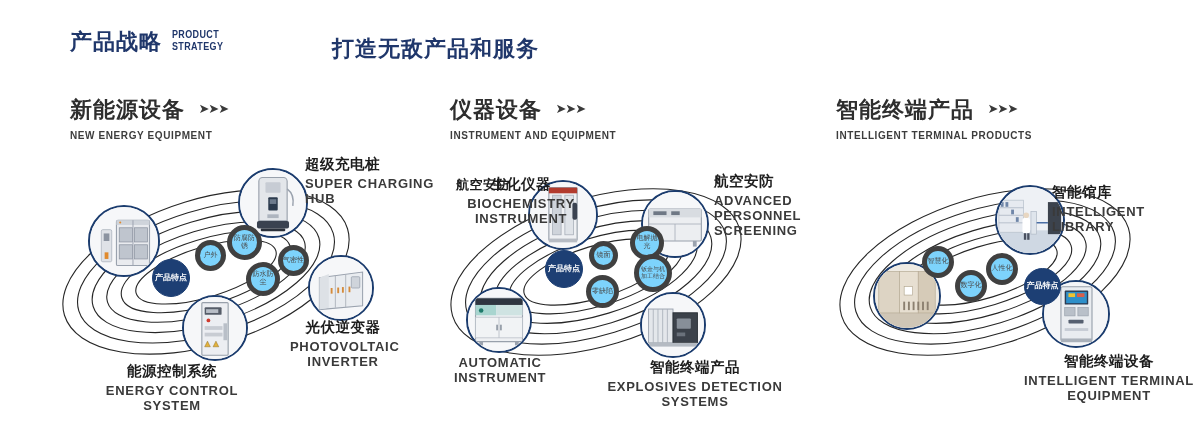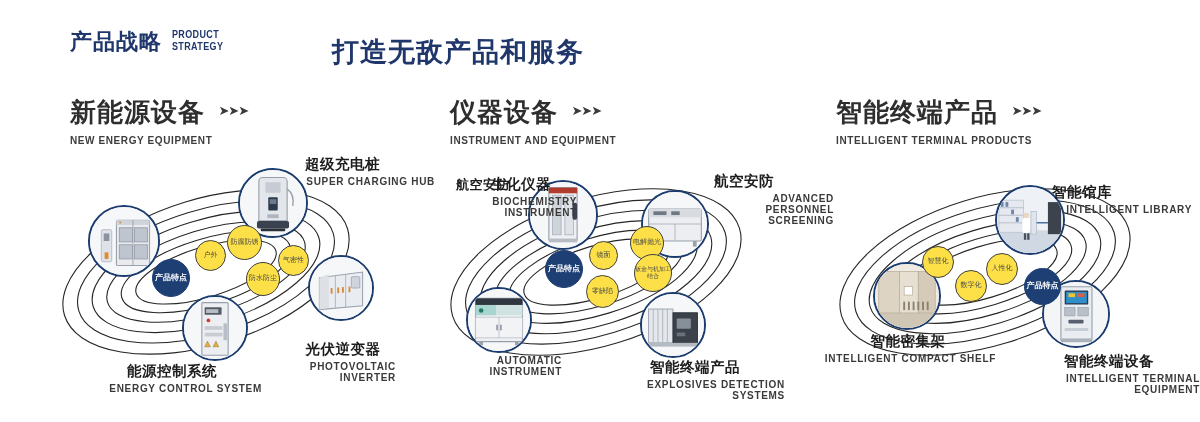--- a/index.html
+++ b/index.html
@@ -20,28 +20,28 @@
   }
   .hdr-en{
     margin-left:10px;margin-bottom:1px;
     font-size:11.5px;font-weight:bold;color:#20376b;
     line-height:1.05;letter-spacing:.5px;
     transform:scaleX(.78);transform-origin:left bottom;
     font-family:"Liberation Sans",sans-serif;
   }
   .hdr-sub{
     position:absolute;left:332px;top:34px;
-    font-size:27px;font-weight:bold;color:#20376b;letter-spacing:1px;
+    font-size:22px;font-weight:bold;color:#20376b;letter-spacing:1px;
     font-family:"DejaVu Sans",sans-serif;
   }
 
   
   .sec{position:absolute;}
   .sec .sec-cn{
-    font-size:26px;font-weight:bold;color:#2e2e2e;letter-spacing:1px;
+    font-size:22px;font-weight:bold;color:#2e2e2e;letter-spacing:1px;
     font-family:"DejaVu Sans",sans-serif;display:inline-block;vertical-align:middle;
   }
   .sec .arrows{
     display:inline-block;vertical-align:middle;margin-left:9px;
     color:#3a3a3a;font-size:13px;letter-spacing:-1px;font-weight:bold;
     position:relative;top:-2px;
   }
   .sec .sec-en{
     margin-top:5px;font-size:10px;font-weight:bold;color:#3d3d3d;
     letter-spacing:.6px;font-family:"Liberation Sans",sans-serif;
@@ -55,28 +55,28 @@
         border:2.5px solid #1b3c6e;background:#f4f5f7;
         box-sizing:border-box;}
   .node .ph{width:100%;height:100%;display:block;}
 
   
   .bub{
     position:absolute;border-radius:50%;box-sizing:border-box;
     display:flex;align-items:center;justify-content:center;text-align:center;
     font-family:"DejaVu Sans",sans-serif;line-height:1.12;
   }
-  .bub.plain{background:#fde047;border:1px solid #404040;color:#4a4a4a;font-size:7px;}
+  .bub.plain{background:#7dd3fc;border:5px solid #404040;color:#4a4a4a;font-size:7px;}
   .bub.main{background:#1d3f74;border:1px solid #1d3f74;color:#ffffff;font-size:8px;font-weight:bold;}
 
   
   .cap{position:absolute;font-family:"DejaVu Sans",sans-serif;}
   .cap .cn{font-size:14.5px;font-weight:bold;color:#1d1d1d;letter-spacing:.5px;white-space:nowrap;}
-  .cap .en{font-size:10px;font-weight:bold;color:#3a3a3a;letter-spacing:.7px;margin-top:2px;
-           font-family:"Liberation Sans",sans-serif;text-align:right;}
+  .cap .en{font-size:13px;font-weight:bold;color:#3a3a3a;letter-spacing:.7px;margin-top:2px;
+           font-family:"Liberation Sans",sans-serif;}
   .cap.r{text-align:right;}
   .cap.c{text-align:center;}
   .cap.l{text-align:left;}
   .cap.sm .cn{font-size:13px;}
 </style>
 </head>
 <body>
 
 <div id="page">
 
@@ -190,21 +190,21 @@
       <line x1="38" y1="18.2" x2="38" y2="53.2" stroke="#a8aeb8" stroke-width=".9"></line>
       <rect x="44" y="21" width="9" height="12" rx="1" fill="#cfd4db" stroke="#9aa2ae" stroke-width=".8"></rect>
       <g fill="#d58b3a">
         <rect x="22" y="33" width="2" height="6"></rect>
           <rect x="29" y="32.5" width="2" height="6"></rect>
         <rect x="34" y="32" width="2" height="6"></rect>
           <rect x="41" y="31.5" width="2" height="6"></rect>
       </g>
     </svg>
   </div>
-  <div class="cap c" style="left:290px;top:340px;width:106px;">
+  <div class="cap c" style="left:290px;top:318px;width:106px;">
     <div class="cn">光伏逆变器</div>
     <div class="en">PHOTOVOLTAIC INVERTER</div>
   </div>
 
   <div class="node" style="left:182px;top:295px;width:66px;height:66px;">
     <svg class="ph" viewBox="0 0 66 66">
       <rect x="0" y="0" width="66" height="66" fill="#f6f7f9"></rect>
       <rect x="19" y="6" width="28" height="56" rx="1" fill="#eceef2" stroke="#98a0ab" stroke-width="1.2"></rect>
       <rect x="22" y="11" width="18" height="8" rx="1" fill="#555c68"></rect>
       <rect x="23.5" y="13" width="13" height="4" fill="#b8bec7"></rect>
@@ -377,24 +377,20 @@
       <g fill="#8c8070">
         <rect x="30" y="40" width="2" height="9"></rect>
           <rect x="35" y="40" width="2" height="9"></rect>
         <rect x="40" y="40" width="2" height="9"></rect>
           <rect x="45" y="40" width="2" height="9"></rect>
         <rect x="50" y="40" width="2" height="9"></rect>
           <rect x="55" y="40" width="2" height="9"></rect>
       </g>
     </svg>
   </div>
-  <div class="cap c" style="left:820px;top:332px;width:176px;">
-    <div class="cn">智能密集架</div>
-    <div class="en">INTELLIGENT COMPACT SHELF</div>
-  </div>
 
   <div class="node" style="left:1042px;top:280px;width:68px;height:68px;">
     <svg class="ph" viewBox="0 0 68 68">
       <rect x="0" y="0" width="68" height="68" fill="#f4f5f7"></rect>
       <rect x="18" y="5" width="33" height="58" rx="2" fill="#e9ecf0" stroke="#98a0ab" stroke-width="1.2"></rect>
       <rect x="22" y="9" width="25" height="15" rx="1" fill="#2b3b52"></rect>
       <rect x="23.5" y="10.5" width="22" height="12" fill="#2e8fc9"></rect>
       <rect x="26" y="12" width="7" height="4" fill="#f0c330"></rect>
       <rect x="35" y="12" width="8" height="4" fill="#d95f4a"></rect>
       <rect x="22" y="27" width="11" height="9" fill="#b9c0c9" stroke="#98a0ab" stroke-width=".7"></rect>

